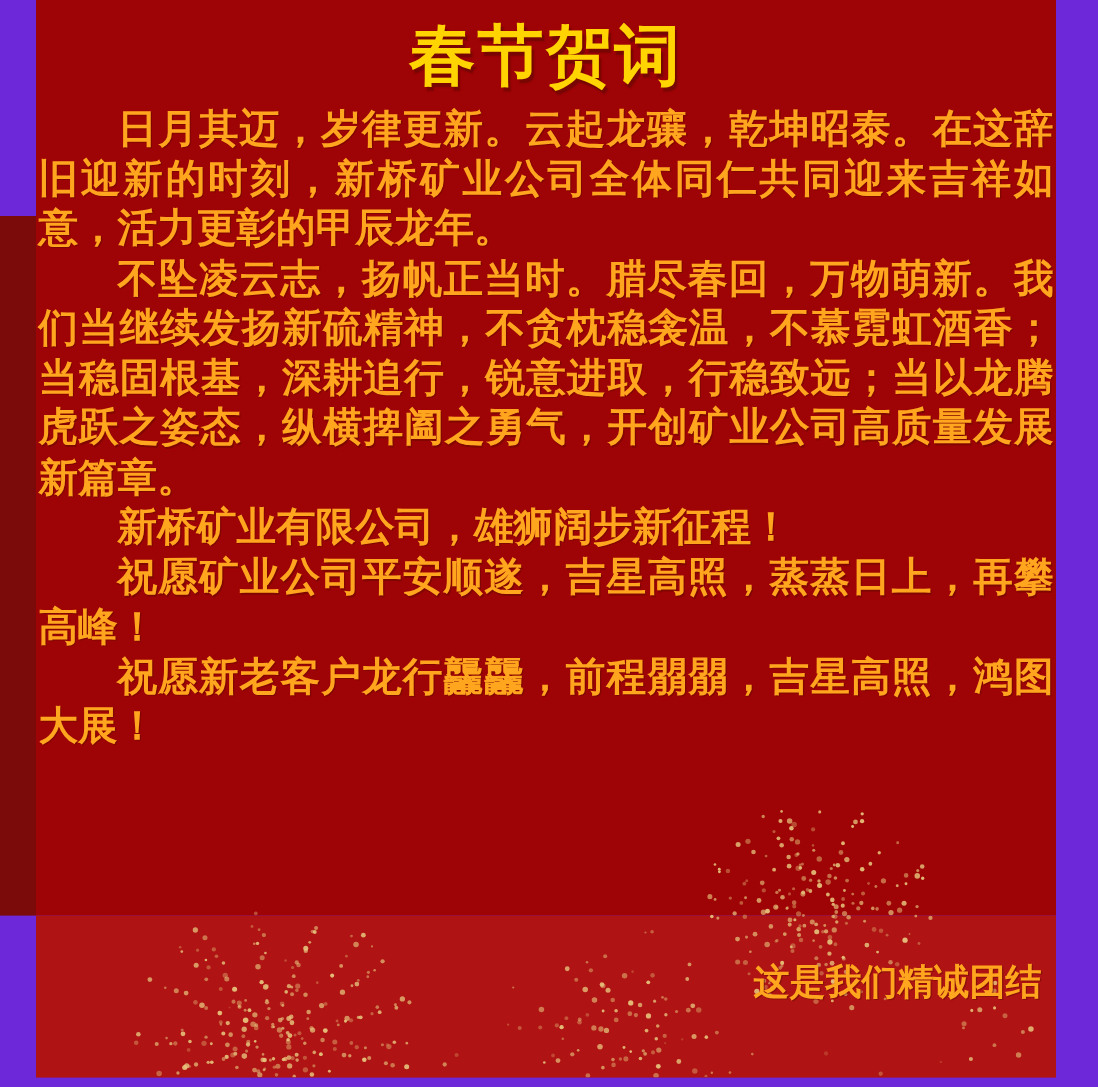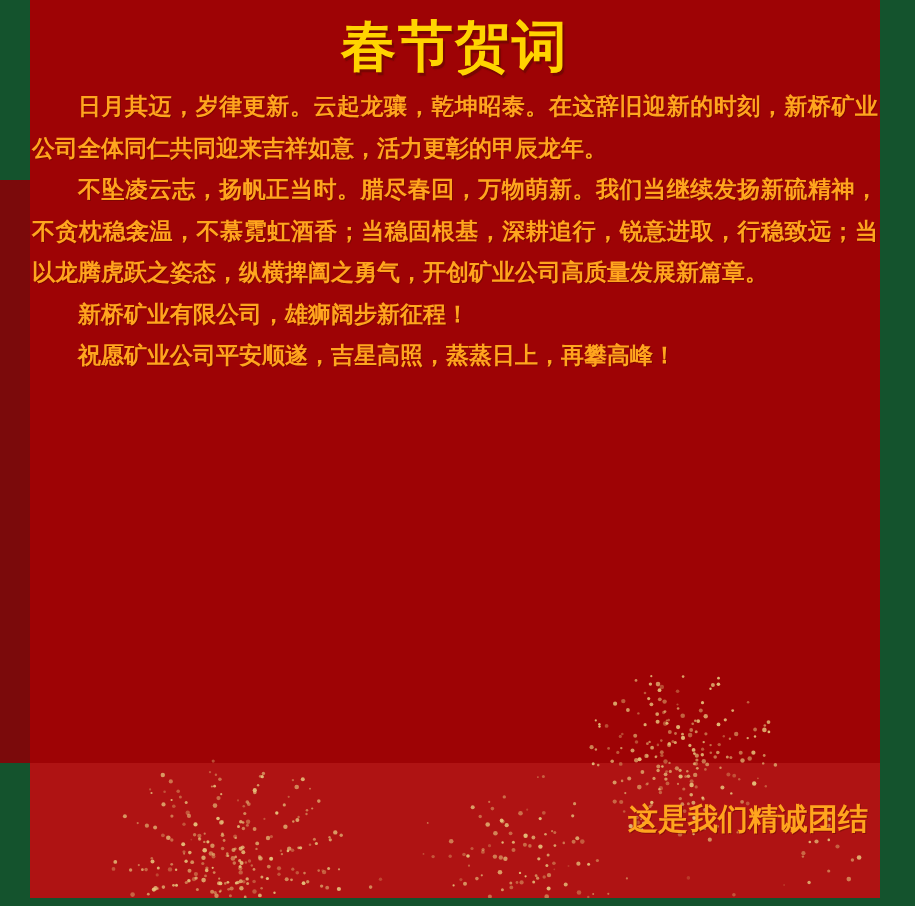--- a/index.html
+++ b/index.html
@@ -5,21 +5,21 @@
   html, body {
     margin: 0;
     padding: 0;
     background: #ffffff;
     font-family: "Liberation Sans", "DejaVu Sans", sans-serif;
   }
   .stage {
     position: relative;
     width: 915px;
     height: 906px;
-    background: #14532d;
+    background: #6d28d9;
     overflow: hidden;
   }
   .card-main {
     position: absolute;
     left: 30px; top: 0;
     width: 850px; height: 763px;
     background: var(--card-red, #9E0305);
   }
   .card-bottom {
     position: absolute;
@@ -52,21 +52,21 @@
     font-size: 55px;
     font-weight: 900;
     letter-spacing: 2px;
     color: var(--title-gold, #FFD400);
     text-shadow: 2px 3px 1px rgba(90, 10, 0, 0.55);
   }
   .bodytext {
     position: absolute;
     top: 86px; left: 2px; right: 2px;
     color: var(--text-gold, #FFA51E);
-    font-size: 23px;
+    font-size: 33px;
     font-weight: 700;
     line-height: 41.5px;
     text-align: justify;
     text-shadow: 1px 1px 0 rgba(90, 10, 0, 0.45);
   }
   .bodytext p {
     margin: 0;
     text-indent: 2em;
   }
   .signature {
@@ -625,20 +625,21 @@
   </div>
 
   <div class="content">
     <h1 class="title">春节贺词</h1>
 
     <div class="bodytext">
       <p>日月其迈，岁律更新。云起龙骧，乾坤昭泰。在这辞旧迎新的时刻，新桥矿业公司全体同仁共同迎来吉祥如意，活力更彰的甲辰龙年。</p>
       <p>不坠凌云志，扬帆正当时。腊尽春回，万物萌新。我们当继续发扬新硫精神，不贪枕稳衾温，不慕霓虹酒香；当稳固根基，深耕追行，锐意进取，行稳致远；当以龙腾虎跃之姿态，纵横捭阖之勇气，开创矿业公司高质量发展新篇章。</p>
       <p>新桥矿业有限公司，雄狮阔步新征程！</p>
       <p>祝愿矿业公司平安顺遂，吉星高照，蒸蒸日上，再攀高峰！</p>
+      <p>祝愿新老客户龙行龘龘，前程朤朤，吉星高照，鸿图大展！</p>
     </div>
 
     <div class="signature">
       <div>这是我们精诚团结</div>
     </div>
   </div>
 
 </div>
 
 </body></html>

